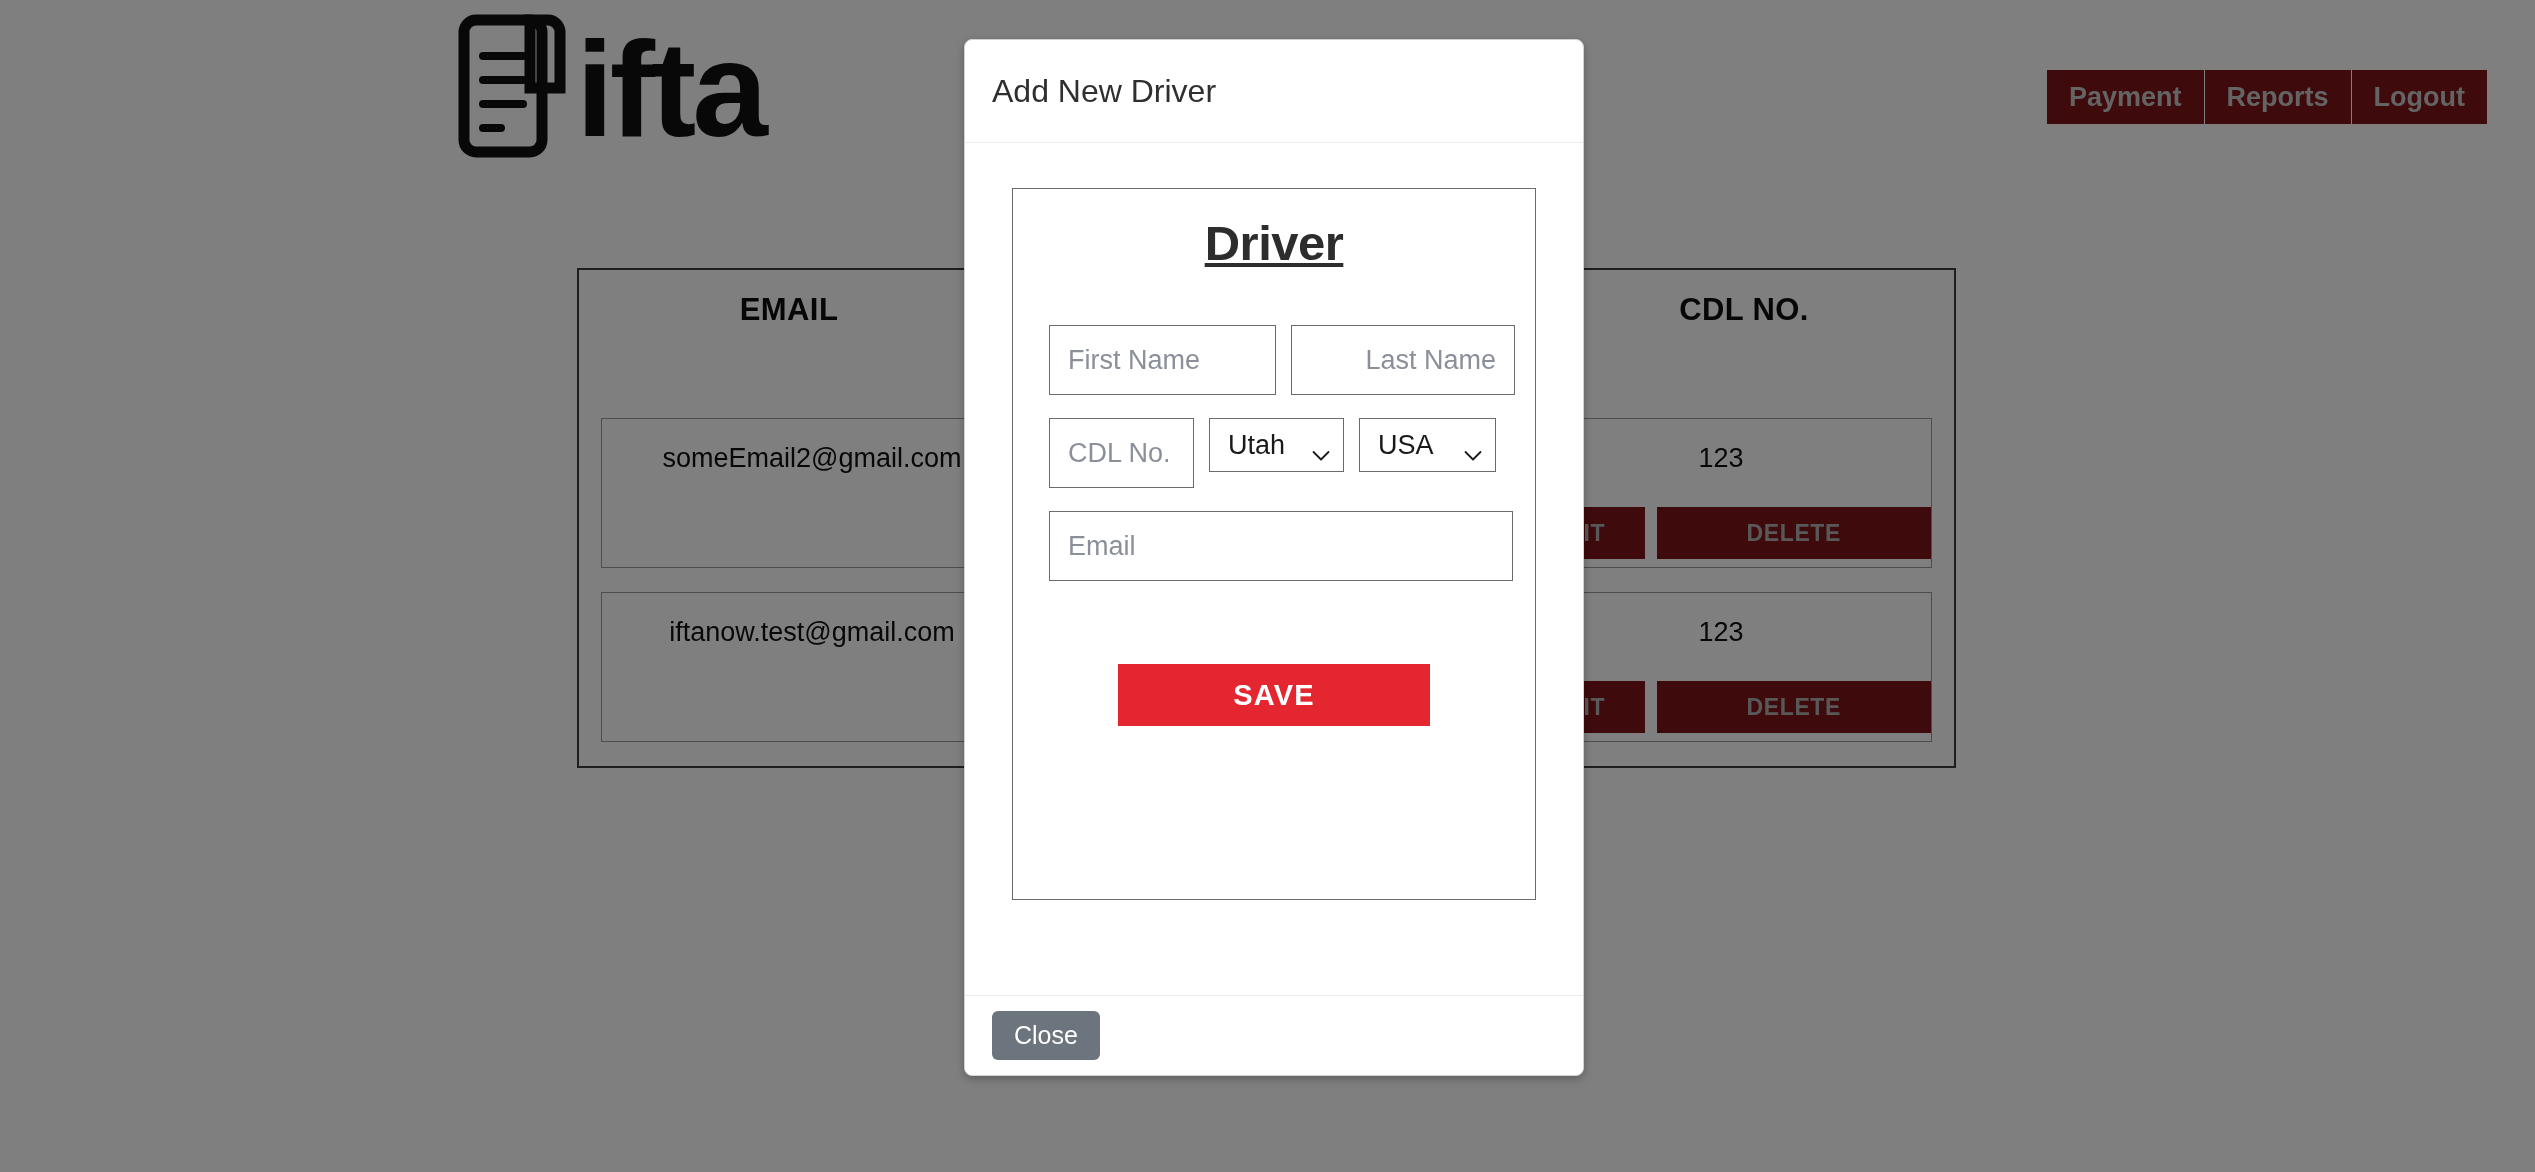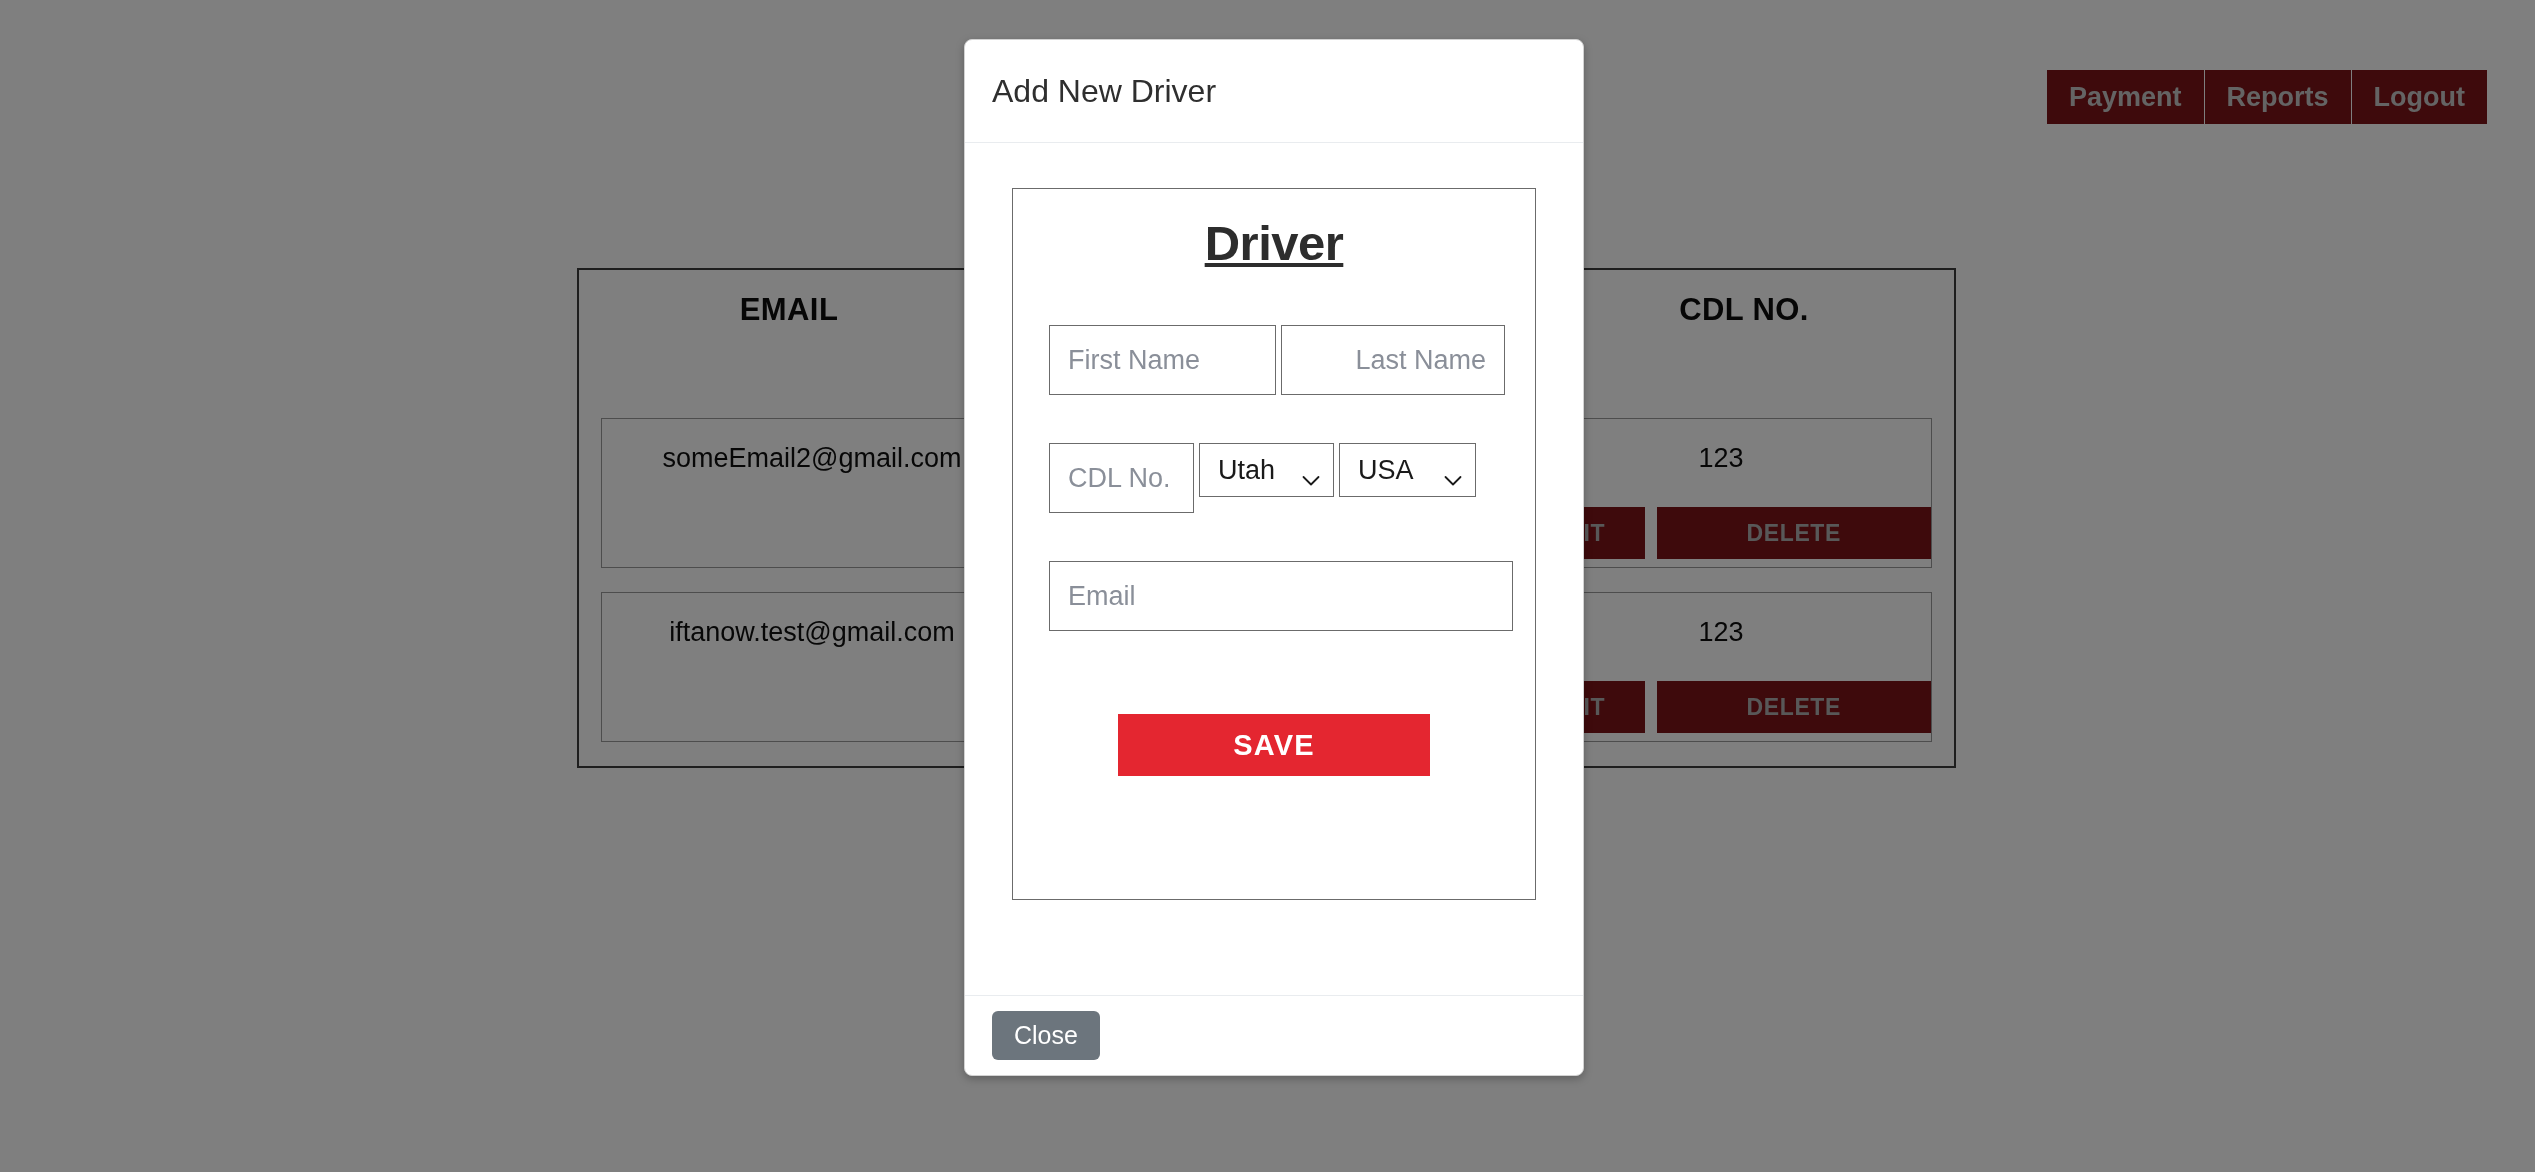--- a/index.html
+++ b/index.html
@@ -210,22 +210,22 @@
     text-align: center;
     font-size: 49px;
     font-weight: 700;
     color: #2d2d2d;
     margin: 0 0 54px 0;
     letter-spacing: -0.5px;
     text-decoration: underline;
   }
   .form-row {
     display: flex;
-    gap: 5px;
-    margin-bottom: 48px;
+    gap: 15px;
+    margin-bottom: 23px;
     padding-left: 14px;
   }
   .field {
     border: 1px solid #6b6b6b;
     height: 70px;
     box-sizing: border-box;
     background: #ffffff;
     font-family: "Liberation Sans", sans-serif;
     font-size: 27px;
     color: #262626;
@@ -291,20 +291,33 @@
     cursor: pointer;
   }
 </style>
 </head>
 <body>
 
 <div id="page-root">
 
   <div class="app-header">
 
+    <div class="logo">
+      <span class="logo-mark">
+        <svg viewBox="0 0 118 148" width="118" height="148" aria-hidden="true">
+          <path d="M12 18 a12 12 0 0 1 12-12 h54 a12 12 0 0 1 12 12 v108 a12 12 0 0 1 -12 12 h-54 a12 12 0 0 1 -12 -12 z" fill="none" stroke="#111111" stroke-width="11"></path>
+          <path d="M78 6 h18 a12 12 0 0 1 12 12 v56 h-30 z" fill="none" stroke="#111111" stroke-width="11"></path>
+          <rect x="27" y="38" width="48" height="8" rx="4" fill="#111111"></rect>
+          <rect x="27" y="62" width="48" height="8" rx="4" fill="#111111"></rect>
+          <rect x="27" y="86" width="48" height="8" rx="4" fill="#111111"></rect>
+          <rect x="27" y="110" width="26" height="8" rx="4" fill="#111111"></rect>
+        </svg>
+      </span>
+      <span class="logo-word">ifta</span>
+    </div>
 
     <div class="nav-buttons">
       <button class="nav-btn">Payment</button>
       <button class="nav-btn">Reports</button>
       <button class="nav-btn">Logout</button>
     </div>
 
   </div>
 
   <div class="table-wrap">

